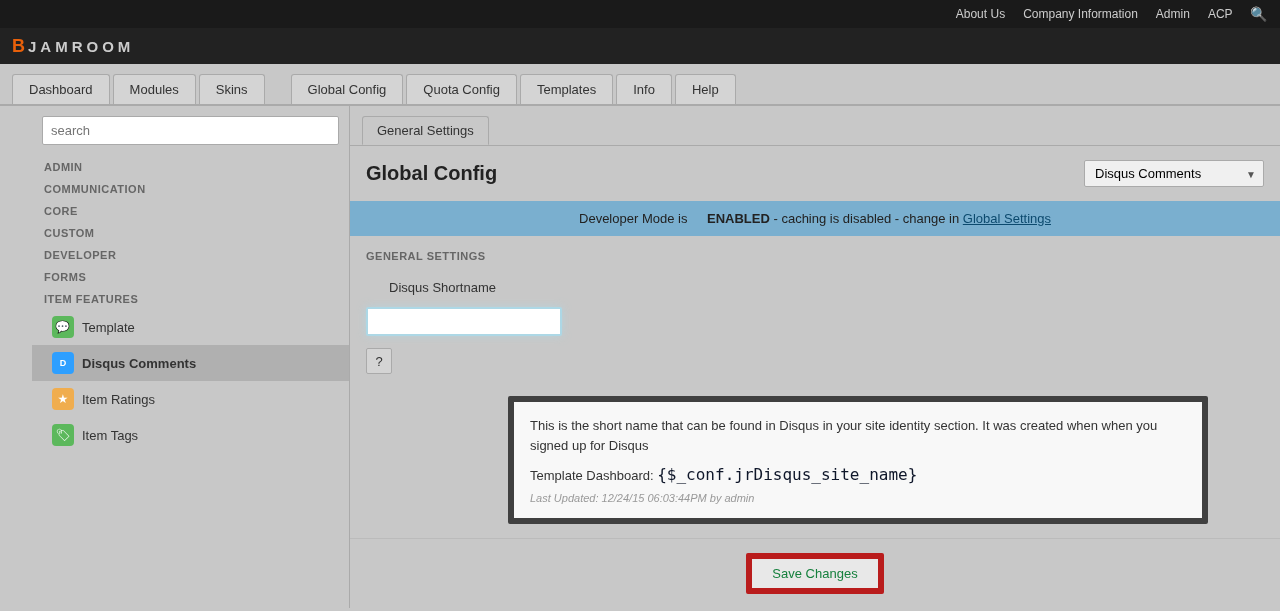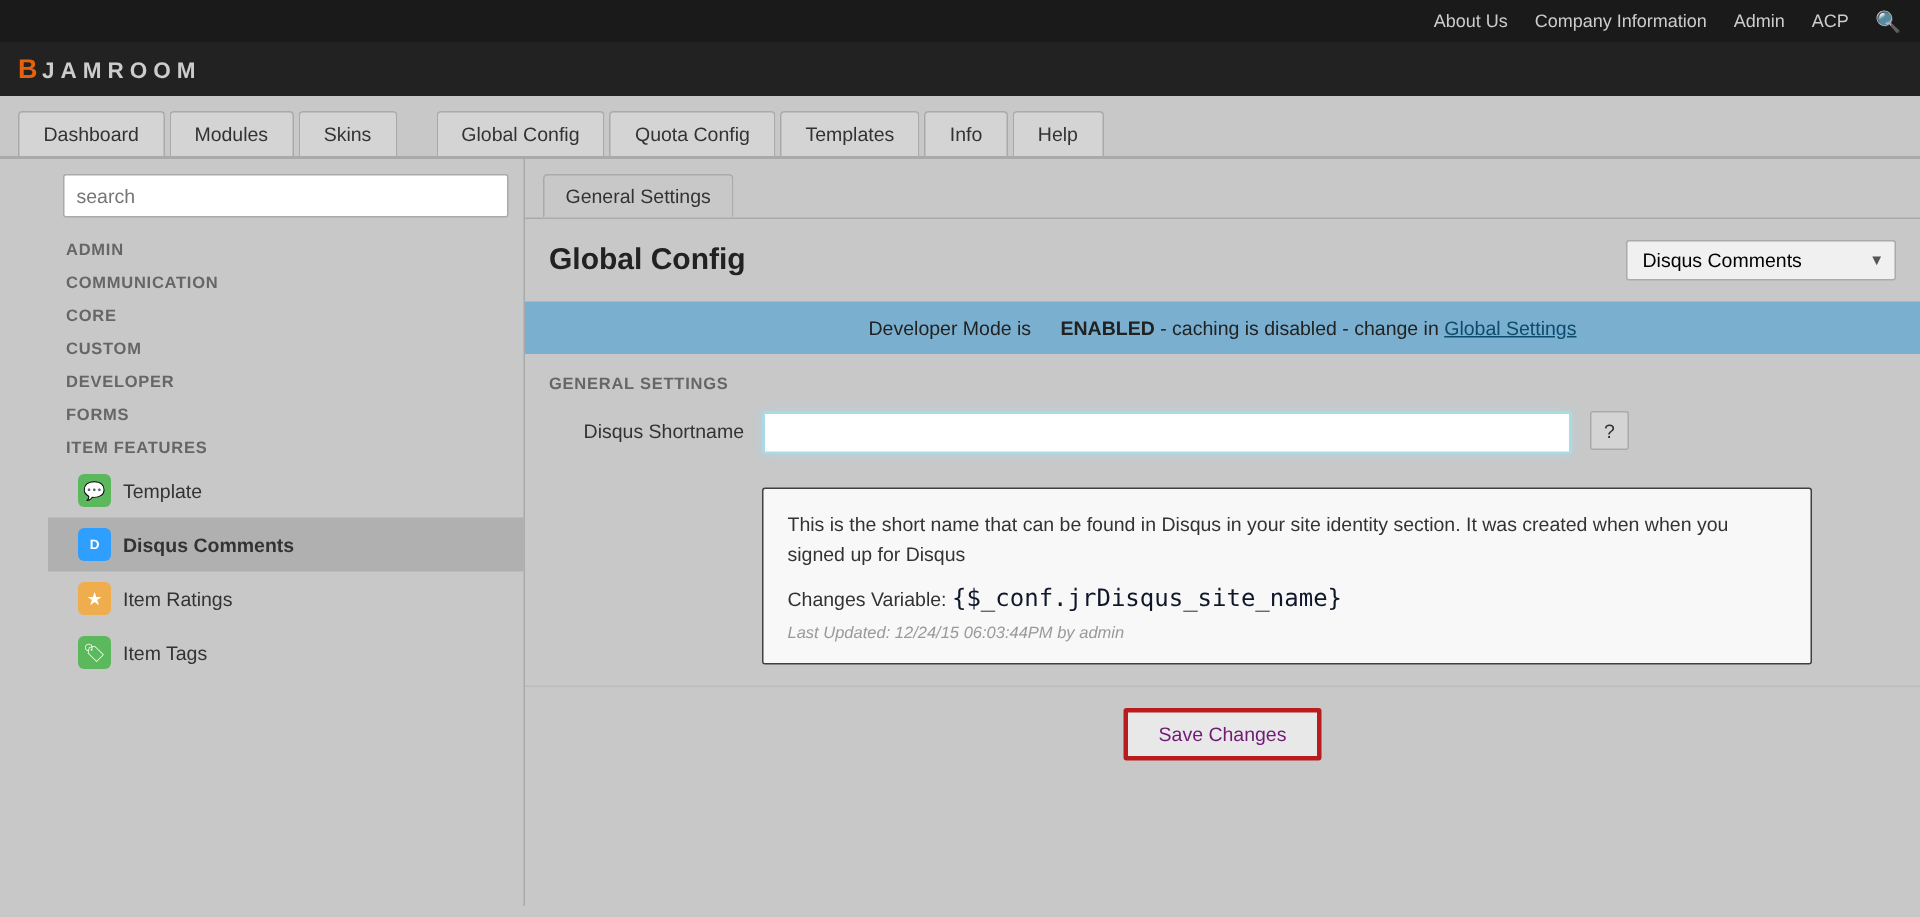--- a/index.html
+++ b/index.html
@@ -224,20 +224,21 @@
       font-weight: bold;
       color: #666;
       letter-spacing: 0.5px;
       margin-bottom: 12px;
     }
     .field-row {
       display: flex;
       align-items: flex-start;
       gap: 12px;
       margin-bottom: 8px;
+      flex-direction: column;
     }
     .field-label {
       min-width: 130px;
       text-align: right;
       padding-top: 6px;
       font-size: 13px;
       color: #333;
     }
     .field-input {
       flex: 1;
@@ -260,21 +261,21 @@
       justify-content: center;
       cursor: pointer;
       font-size: 13px;
       color: #333;
       flex-shrink: 0;
     }
 
     
     .info-box {
       background: #f8f8f8;
-      border: 1px solid #404040;
+      border: 6px solid #404040;
       border-radius: 2px;
       padding: 14px 16px;
       margin: 0 16px 14px 16px;
       max-width: 700px;
       margin-left: 158px;
     }
     .info-box-text {
       font-size: 13px;
       color: #333;
       line-height: 1.5;
@@ -300,25 +301,25 @@
     .save-area {
       padding: 14px 16px;
       display: flex;
       justify-content: center;
       border-top: 1px solid #bbb;
       margin-top: 4px;
     }
     .save-button {
       padding: 7px 20px;
       background: #e8e8e8;
-      border: 3px solid #b91c1c;
-      border-radius: 2px;
-      font-size: 13px;
-      cursor: pointer;
-      color: #701a75;
+      border: 6px solid #b91c1c;
+      border-radius: 2px;
+      font-size: 13px;
+      cursor: pointer;
+      color: #15803d;
     }
   </style>
 </head>
 <body>
 
 <div class="top-nav">
   <span class="top-nav-item">About Us</span>
   <span class="top-nav-item">Company Information</span>
   <span class="top-nav-item">Admin</span>
   <span class="top-nav-item">ACP</span>
@@ -401,21 +402,21 @@
         <div class="field-row">
           <div class="field-label">Disqus Shortname</div>
           <input class="field-input" type="text" value="" style="">
           <div class="field-help">?</div>
         </div>
       </div>
 
       <div class="info-box">
         <div class="info-box-text">This is the short name that can be found in Disqus in your site identity section. It was created when when you signed up for Disqus</div>
         <div class="info-box-template">
-          <span>Changes Variable:</span>
+          <span>Template Dashboard:</span>
           <span class="template-var">{$_conf.jrDisqus_site_name}</span>
         </div>
         <div class="info-box-updated">Last Updated: 12/24/15 06:03:44PM by admin</div>
       </div>
 
       <div class="save-area">
         <button class="save-button">Save Changes</button>
       </div>
 
     </div>

